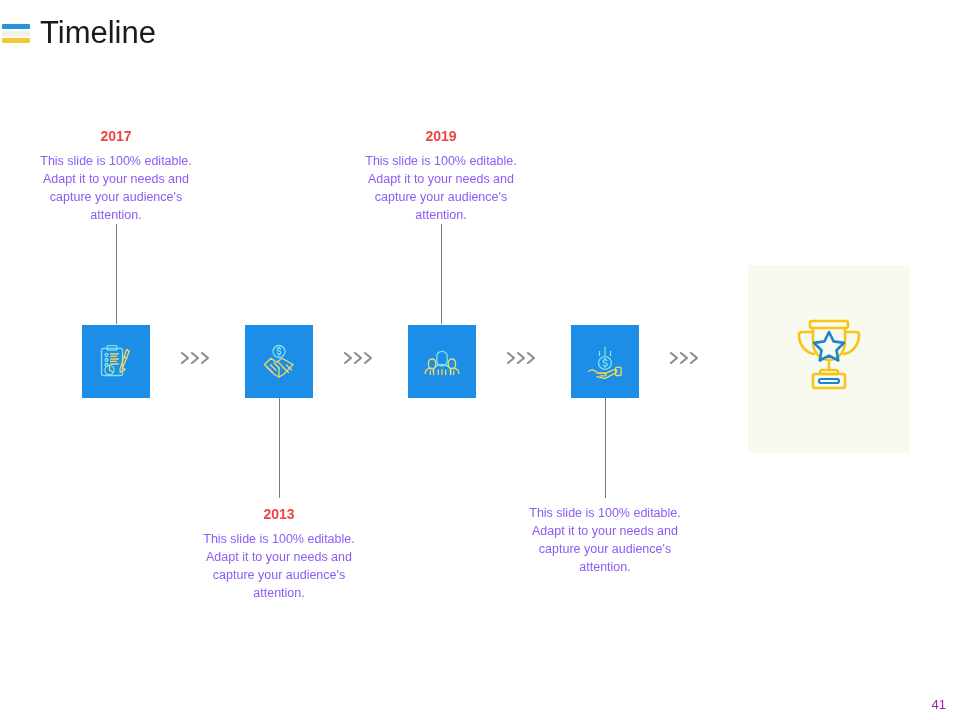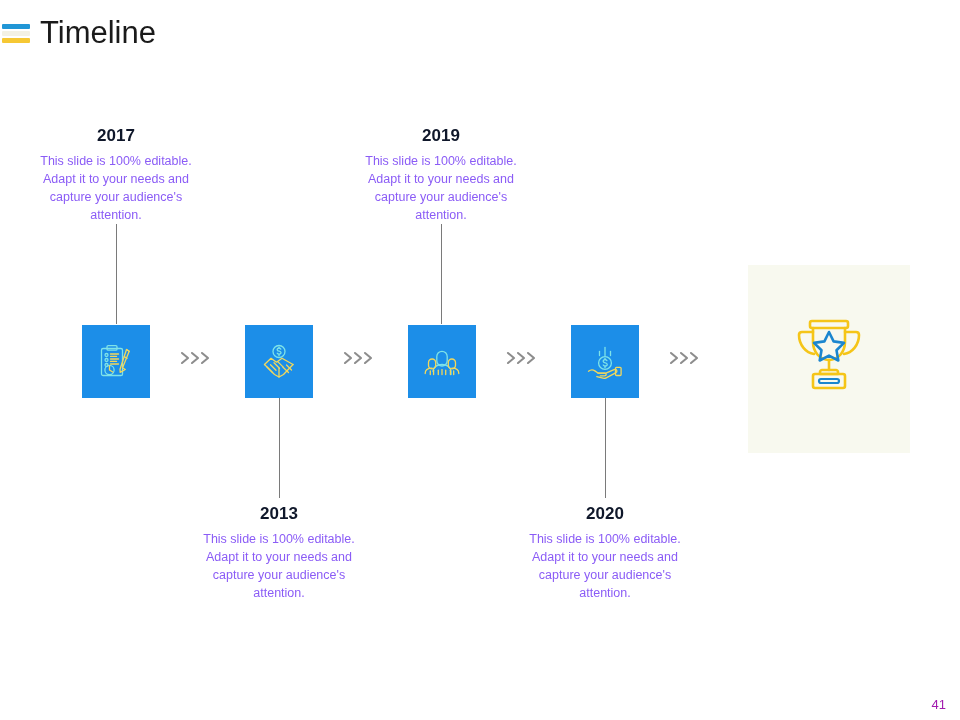--- a/index.html
+++ b/index.html
@@ -80,23 +80,23 @@
     background: #7a7a7a;
   }
 
   
   .stop-text {
     position: absolute;
     width: 200px;
     text-align: center;
   }
   .stop-year {
-    font-size: 17px;
+    font-size: 14px;
     font-weight: bold;
-    color: #0f172a;
+    color: #ef4444;
     line-height: 20px;
     margin: 0 0 6px 0;
   }
   .stop-desc {
     font-size: 12.5px;
     color: #8b5cf6;
     line-height: 18px;
     margin: 0;
     padding: 0 12px;
   }
@@ -259,21 +259,20 @@
 
   <div class="connector" style="left:279px; top:398px; height:100px;"></div>
   <div class="connector" style="left:605px; top:398px; height:100px;"></div>
 
   <div class="stop-text" style="left:179px; top:504px;">
     <div class="stop-year">2013</div>
     <div class="stop-desc">This slide is 100% editable. Adapt it to your needs and capture your audience's attention.</div>
   </div>
 
   <div class="stop-text" style="left:505px; top:504px;">
-    <div class="stop-year">2020</div>
     <div class="stop-desc">This slide is 100% editable. Adapt it to your needs and capture your audience's attention.</div>
   </div>
 
   <div class="trophy-panel">
     <span>
       <svg width="88" height="92" viewBox="0 0 88 92" fill="none" stroke="#f5c518" stroke-width="2.6" stroke-linecap="round" stroke-linejoin="round">
         <rect x="25" y="8" width="38" height="7" rx="2"></rect>
         <path d="M28 15 v14 c0 10 7 18 16 18 s16-8 16-18 V15"></path>
         <path d="M28 19 H17 c-2 0-3 1-3 3 0 10 7 18 15 19"></path>
         <path d="M60 19 h11 c2 0 3 1 3 3 0 10-7 18-15 19"></path>

